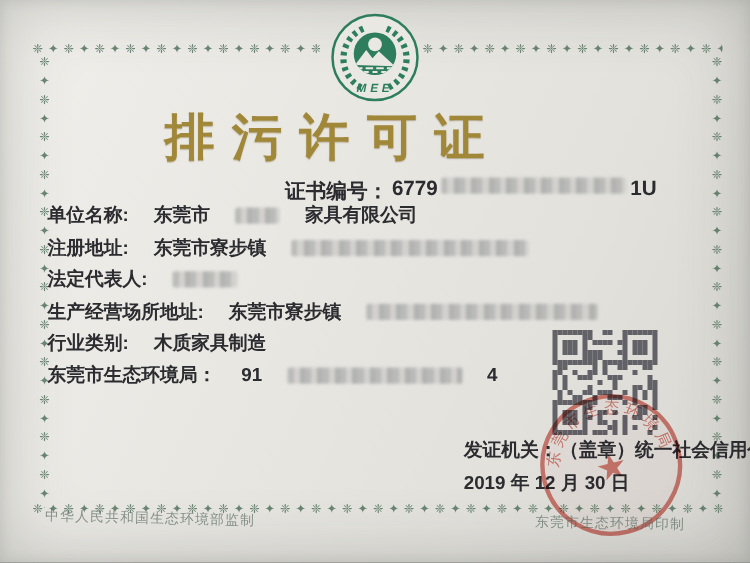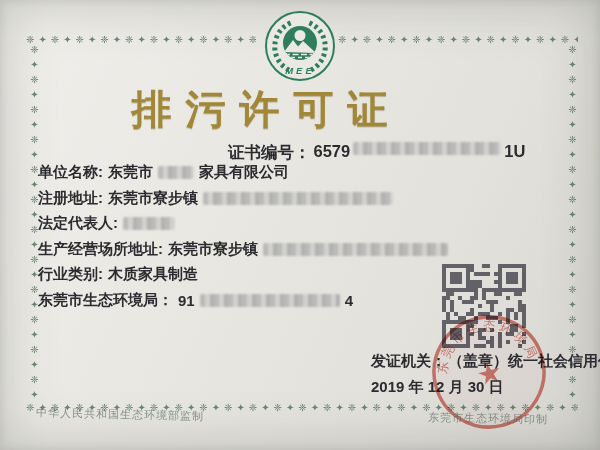--- a/index.html
+++ b/index.html
@@ -29,21 +29,21 @@
   .certno{position:absolute;left:228px;top:142px;display:flex;align-items:flex-start;gap:3px;
     font-size:16.5px;font-weight:600;}
   
   .redact{display:inline-block;height:13px;border-radius:2px;filter:blur(1.2px);
     background:repeating-linear-gradient(90deg,#b3b3b2 0 5px,#cfcecb 5px 10px,#a9a9a8 10px 14px);
     opacity:.85;vertical-align:middle;}
   .w36{width:36px}.w52{width:52px}.w140{width:140px}.w148{width:148px}.w185{width:185px}.w190{width:190px}
   
   .fields{position:absolute;left:38px;top:163px;display:flex;flex-direction:column;gap:6.5px;
     font-size:15px;font-weight:600;}
-  .row{display:flex;align-items:center;gap:5px;white-space:nowrap;text-align:right;}
+  .row{display:flex;align-items:center;gap:20px;white-space:nowrap;text-align:right;}
   
   .issuance{position:absolute;left:343px;top:348px;font-size:15px;font-weight:700;line-height:26px;margin-left:28px;}
   .issuance .line{display:flex;gap:2px;white-space:nowrap;}
   
   .qr{position:absolute;left:439px;top:261px;width:90px;height:90px;}
   .stamp{position:absolute;left:428px;top:311px;width:122px;height:122px;opacity:.62;
     transform:rotate(-14deg);mix-blend-mode:multiply;}
   
   .foot{position:absolute;font-size:11px;color:rgba(72,94,83,.62);letter-spacing:1px;white-space:nowrap;}
   .foot-l{left:36px;top:407px;transform:rotate(1.3deg);}
@@ -76,21 +76,21 @@
         <line x1="22" y1="48.5" x2="54" y2="48.5" stroke="#e9e8e3" stroke-width="1.6" stroke-dasharray="4 3"></line>
       </g>
       <text x="38" y="64.5" text-anchor="middle" font-size="9.5" font-weight="bold" letter-spacing="3" fill="#2e7e5e" font-family="Liberation Sans, sans-serif">MEE</text>
     </svg>
   </div>
 
   <div class="title">排污许可证</div>
 
   <div class="certno">
     <span>证书编号：</span>
-    <span>6579</span>
+    <span>6779</span>
     <span class="redact w148"></span>
     <span>1U</span>
   </div>
 
   <div class="fields">
     <div class="row">
       <span>单位名称:</span>
       <span>东莞市</span>
       <span class="redact w36"></span>
       <span>家具有限公司</span>

